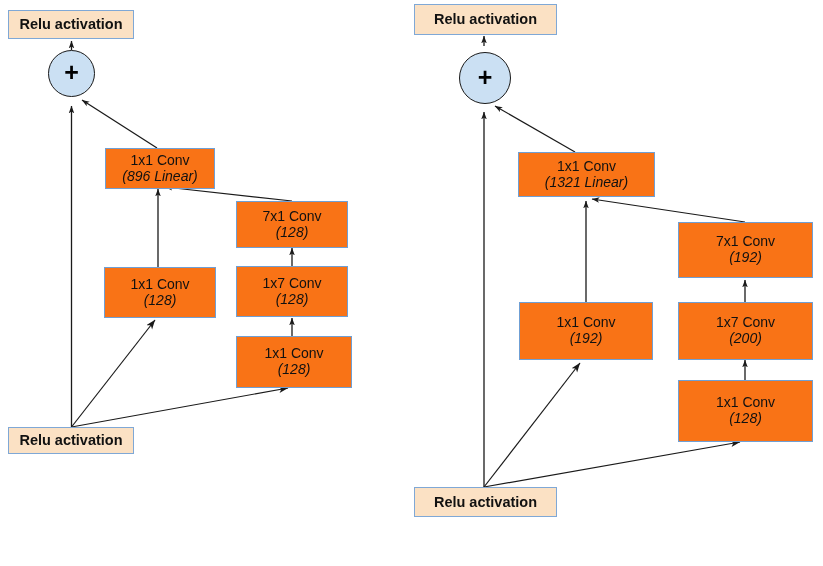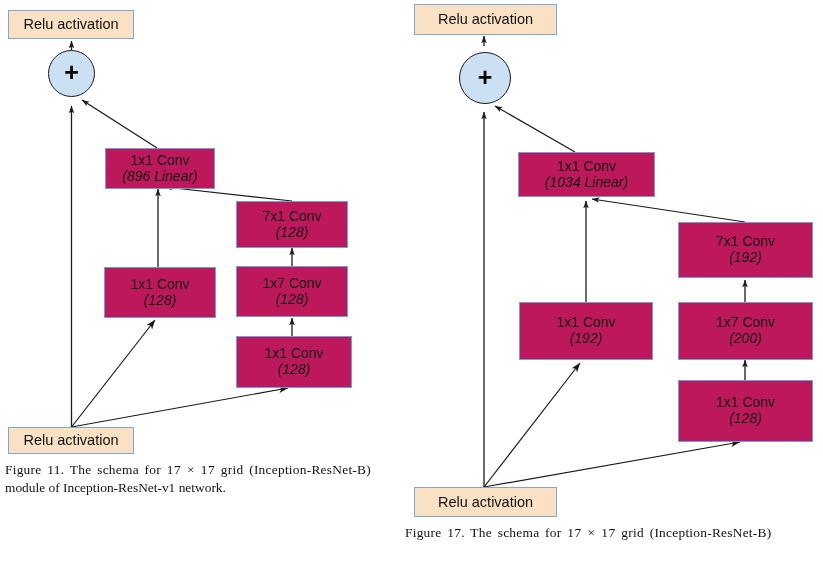--- a/index.html
+++ b/index.html
@@ -36,27 +36,28 @@
     align-items: center;
     justify-content: center;
     text-align: center;
     line-height: 1.12;
     font-family: "Liberation Sans", sans-serif;
     font-size: 14px;
     color: #111111;
     z-index: 3;
   }
   .node.conv {
-    background: #be185d;
+    background: #f97316;
     border: 1px solid #6f9fd4;
   }
   .node.relu {
     background: #fbe1c4;
     border: 1px solid #7fa8d6;
     font-size: 14.5px;
+    font-weight: bold;
   }
   .node .l1 { display: block; white-space: nowrap; }
   .node .l2 { display: block; white-space: nowrap; font-style: italic; }
 
   .sum {
     position: absolute;
     box-sizing: border-box;
     border-radius: 50%;
     background: #cbe0f3;
     border: 1.3px solid #1a1a1a;
@@ -172,38 +173,32 @@
 
   <div class="node conv" style="left:236px; top:336px; width:116px; height:52px;">
     <span class="l1">1x1 Conv</span>
     <span class="l2">(128)</span>
   </div>
 
   <div class="node relu" style="left:8px; top:427px; width:126px; height:27px;">
     <span class="l1">Relu activation</span>
   </div>
 
-  <div class="caption" style="left:5px; top:461px; width:390px;">
-    <span class="cap-l1">
-      <span>Figure 11. The schema for </span><span class="mathnum">17 × 17</span><span> grid (Inception-ResNet-B)</span>
-    </span>
-    <span class="cap-l2">module of Inception-ResNet-v1 network.</span>
-  </div>
 
   <div class="node relu" style="left:414px; top:4px; width:143px; height:31px;">
     <span class="l1">Relu activation</span>
   </div>
 
   <div class="sum" style="left:459px; top:52px; width:52px; height:52px;">
     <span class="plus">+</span>
   </div>
 
   <div class="node conv" style="left:518px; top:152px; width:137px; height:45px;">
     <span class="l1">1x1 Conv</span>
-    <span class="l2">(1034 Linear)</span>
+    <span class="l2">(1321 Linear)</span>
   </div>
 
   <div class="node conv" style="left:678px; top:222px; width:135px; height:56px;">
     <span class="l1">7x1 Conv</span>
     <span class="l2">(192)</span>
   </div>
 
   <div class="node conv" style="left:519px; top:302px; width:134px; height:58px;">
     <span class="l1">1x1 Conv</span>
     <span class="l2">(192)</span>
@@ -217,18 +212,15 @@
   <div class="node conv" style="left:678px; top:380px; width:135px; height:62px;">
     <span class="l1">1x1 Conv</span>
     <span class="l2">(128)</span>
   </div>
 
   <div class="node relu" style="left:414px; top:487px; width:143px; height:30px;">
     <span class="l1">Relu activation</span>
   </div>
 
   <div class="caption" style="left:405px; top:524px; width:412px;">
-    <span class="cap-l1">
-      <span>Figure 17. The schema for </span><span class="mathnum">17 × 17</span><span> grid (Inception-ResNet-B)</span>
-    </span>
   </div>
 
 </div>
 
 </body></html>

